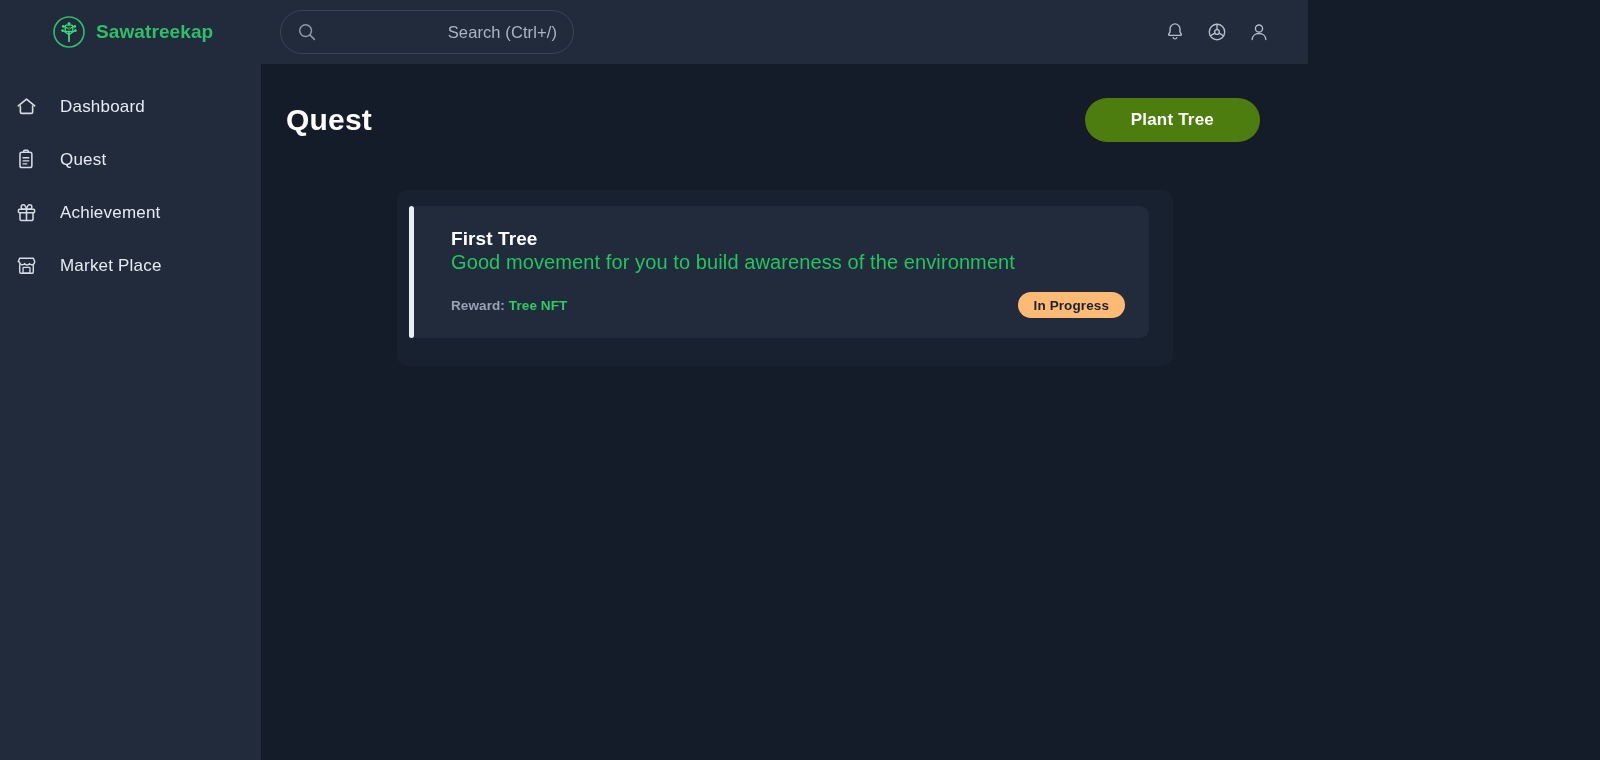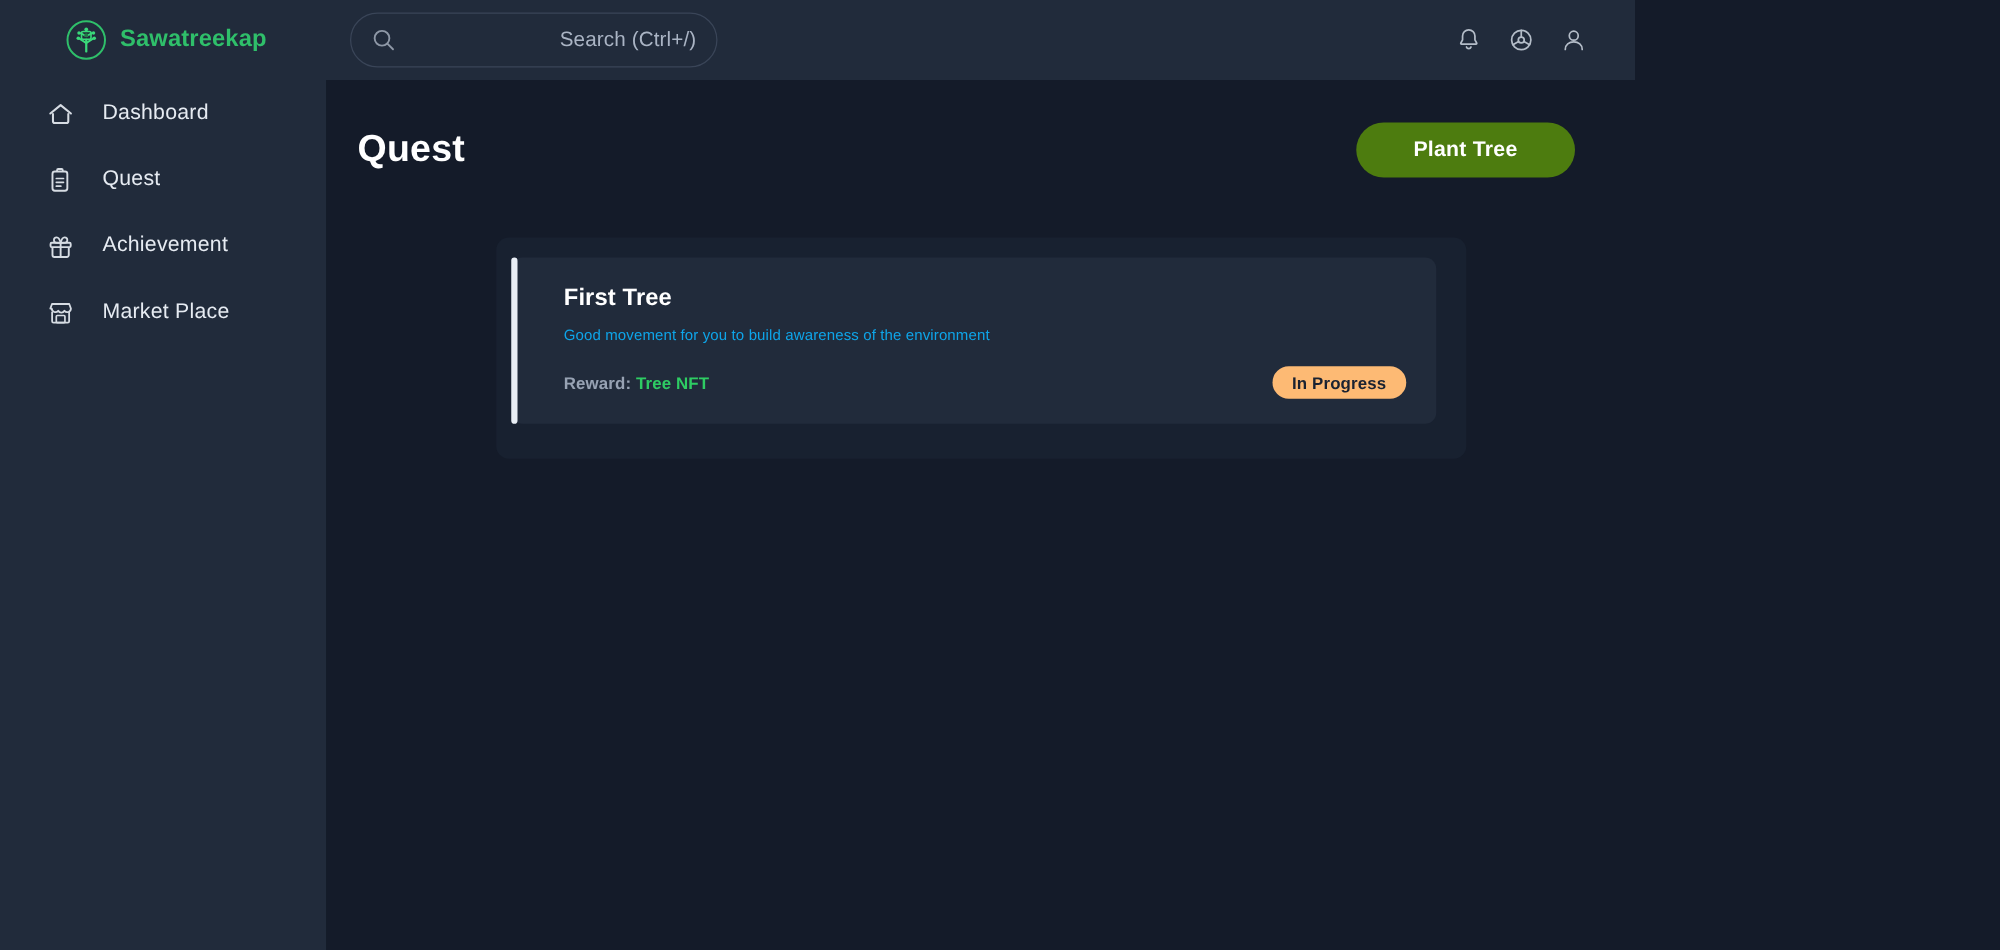--- a/index.html
+++ b/index.html
@@ -113,23 +113,24 @@
   .sidebar {
     width: 262px;
     min-width: 262px;
     background: #212b3b;
     border-right: 1px solid #111824;
     padding-top: 16px;
   }
 
   .nav-item {
     display: flex;
+    align-items: center;
     gap: 22px;
     height: 53px;
-    padding-left: 37px;
+    padding-left: 15px;
     cursor: pointer;
     color: #e6ebf2;
   }
 
   .nav-icon { width: 23px; height: 23px; flex: 0 0 23px; display: block; opacity: .92; }
 
   .nav-label {
     font-size: 17px;
     letter-spacing: .2px;
     white-space: nowrap;
@@ -207,23 +208,23 @@
   }
 
   .quest-title {
     font-size: 19px;
     font-weight: 700;
     color: #ffffff;
     letter-spacing: .1px;
   }
 
   .quest-desc {
-    margin-top: 11px;
-    font-size: 12px;
-    color: #0ea5e9;
+    margin-top: 1px;
+    font-size: 20px;
+    color: #22c55e;
     letter-spacing: .1px;
   }
 
   .quest-foot {
     margin-top: 18px;
     display: flex;
     align-items: center;
   }
 
   .reward-line {

